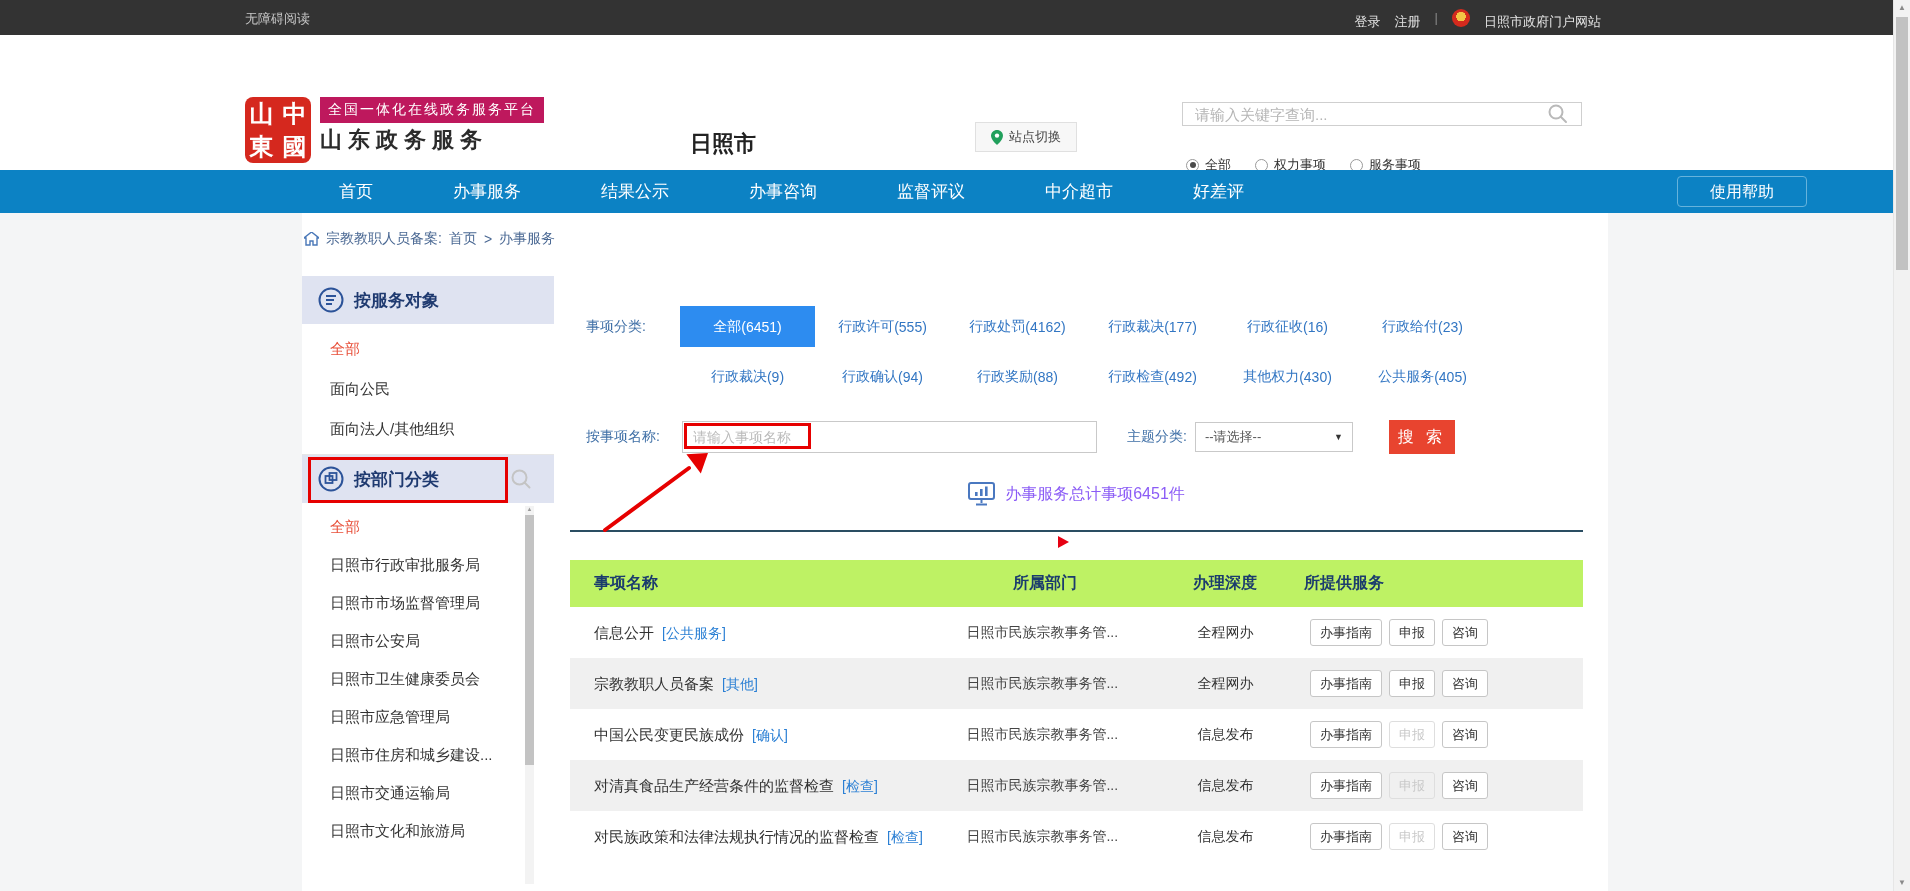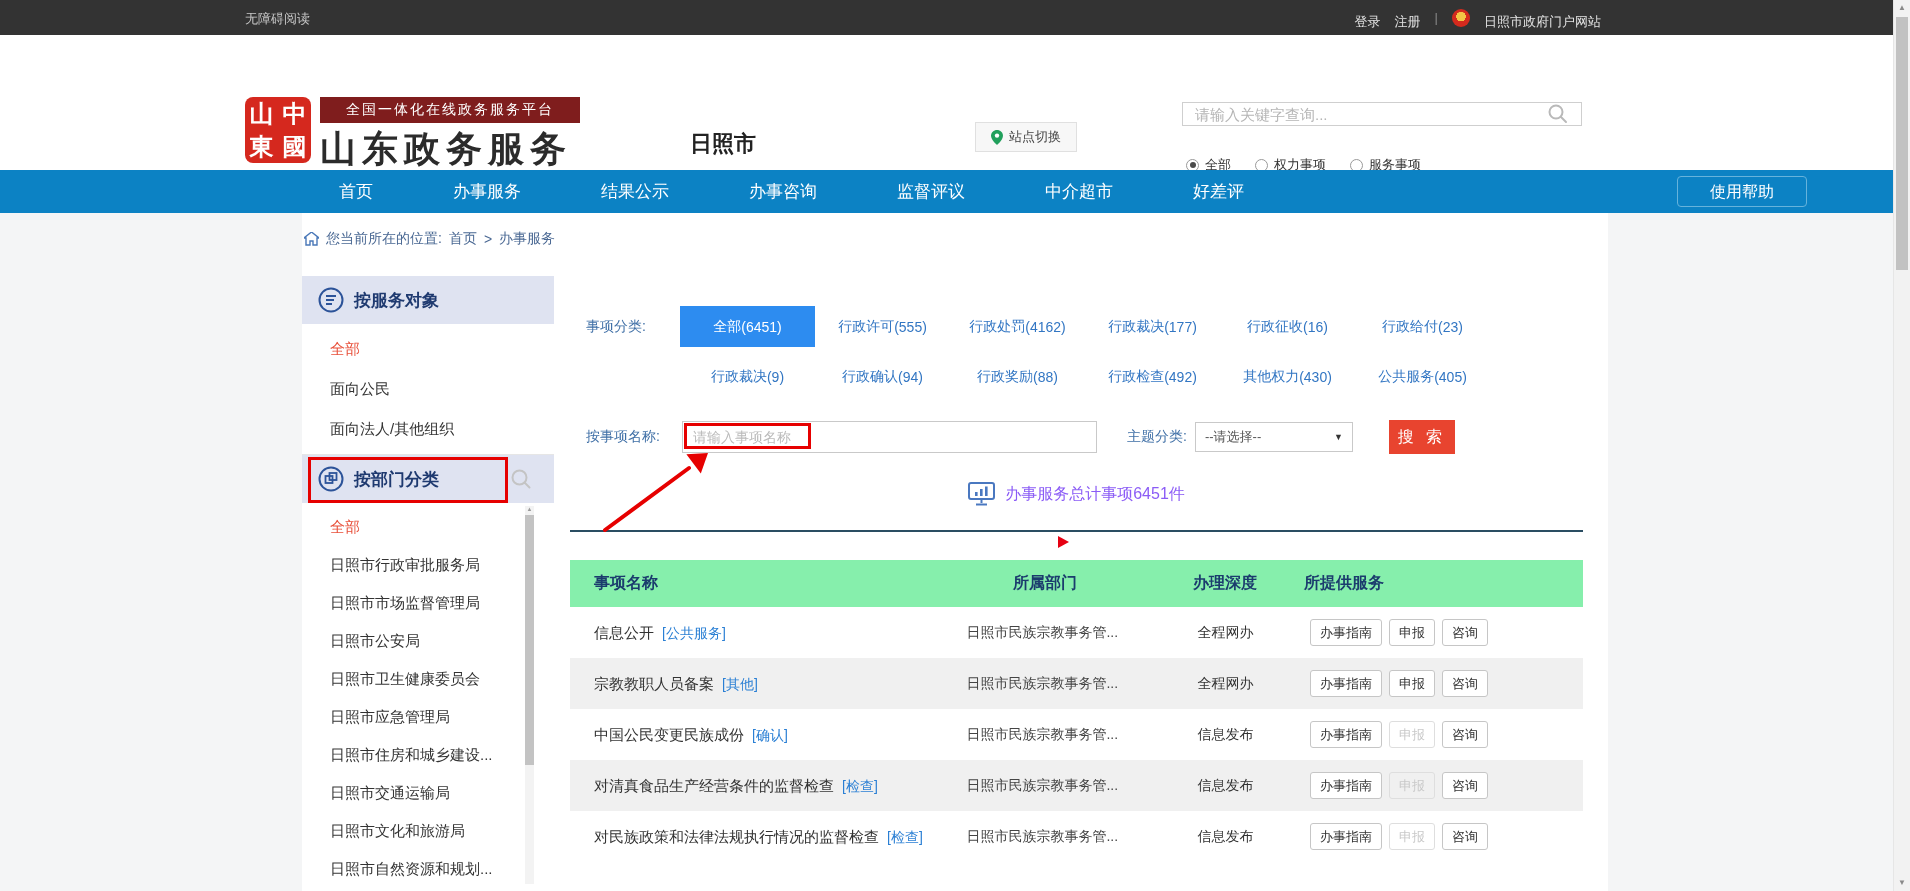--- a/index.html
+++ b/index.html
@@ -20,22 +20,22 @@
   .tb-right{position:absolute;right:292px;top:0;height:35px;display:flex;align-items:center;gap:14px;color:#e3e3e3;}
   .tb-right .lnk{cursor:pointer;margin-top:8px;}
   .tb-sep{color:#888;}
   .emblem{width:18px;height:18px;border-radius:50%;background:radial-gradient(circle at 50% 42%, #f3c545 0 34%, #d42a1d 35% 100%);display:inline-block;}
 
   
   .header{height:135px;background:#fff;position:relative;}
   .logo{position:absolute;left:245px;top:62px;display:flex;gap:9px;}
   .seal{width:66px;height:66px;background:#d5281e;border-radius:8px;display:grid;grid-template-columns:1fr 1fr;grid-template-rows:1fr 1fr;color:#fff;font-family:"Liberation Serif",serif;font-size:24px;font-weight:bold;}
   .seal span{display:flex;align-items:center;justify-content:center;}
-  .logo-text .badge{display:inline-block;background:#7f1d1d;color:#fff;font-size:14px;padding:4px 26px;letter-spacing:2px;font-family:Liberation Serif, serif;}
-  .logo-text .brand{font-size:36px;font-weight:bold;color:#2b2b2b;letter-spacing:6px;margin-top:2px;}
+  .logo-text .badge{display:inline-block;background:#be185d;color:#fff;font-size:14px;padding:4px 8px;letter-spacing:2px;font-family:Liberation Serif, serif;}
+  .logo-text .brand{font-size:22px;font-weight:bold;color:#2b2b2b;letter-spacing:6px;margin-top:2px;}
   .city{position:absolute;left:690px;top:94px;font-size:22px;font-weight:bold;color:#222;}
   .site-switch{position:absolute;left:975px;top:87px;width:102px;height:30px;background:#f7f7f7;border:1px solid #e0e0e0;display:flex;align-items:center;justify-content:center;gap:6px;font-size:13px;color:#444;cursor:pointer;}
   .search-box{position:absolute;left:1182px;top:67px;width:400px;height:24px;border:1px solid #cfcfcf;background:#fff;display:flex;align-items:center;padding:0 12px;}
   .search-box input{flex:1;border:none;outline:none;font-size:15px;color:#333;background:transparent;}
   .search-box input::placeholder{color:#b5b5b5;}
   .radio-row{position:absolute;left:1186px;top:121px;display:flex;gap:24px;align-items:center;font-size:13px;color:#333;}
   .radio{display:flex;align-items:center;cursor:pointer;}
   .rdot{width:13px;height:13px;border:1px solid #9a9a9a;border-radius:50%;margin-right:6px;display:flex;align-items:center;justify-content:center;background:#fff;}
   .radio.checked .rdot::after{content:"";width:6px;height:6px;border-radius:50%;background:#4a4a4a;}
 
@@ -85,21 +85,21 @@
   .topic-label{margin-left:30px;color:#3f6fa6;}
   .select{margin-left:8px;width:158px;height:30px;border:1px solid #c9c9c9;display:flex;align-items:center;justify-content:space-between;padding:0 9px;font-size:13px;color:#555;cursor:pointer;background:#fff;}
   .select .caret{font-size:9px;color:#333;}
   .search-btn{margin-left:36px;width:66px;height:34px;background:#e8442f;color:#fff;font-size:16px;display:flex;align-items:center;justify-content:center;letter-spacing:4px;cursor:pointer;border:none;}
 
   .stats-row{position:absolute;left:0;top:214px;width:100%;display:flex;justify-content:center;align-items:center;gap:10px;font-size:16px;color:#8b5cf6;}
   .hdivider{position:absolute;left:0;top:262px;width:100%;height:2px;background:#2a4d62;}
   .red-caret{position:absolute;left:488px;top:268px;width:0;height:0;border-left:11px solid #e60012;border-top:6px solid transparent;border-bottom:6px solid transparent;}
 
   .table{position:absolute;left:0;top:292px;width:1013px;}
-  .thead{display:flex;align-items:center;background:#86efac;height:47px;font-size:16px;font-weight:bold;color:#1b3c6d;}
+  .thead{display:flex;align-items:center;background:#bef264;height:47px;font-size:16px;font-weight:bold;color:#1b3c6d;}
   .c1{width:360px;padding-left:24px;}
   .c2{width:230px;text-align:center;}
   .c3{width:130px;text-align:center;}
   .c4{width:293px;padding-left:14px;}
   .trow{display:flex;align-items:center;padding:12px 0;background:#fff;gap:7px;}
   .trow.alt{background:#f0f0f0;}
   .name-wrap{width:220px;line-height:26px;font-size:15px;color:#333;}
   .iname{cursor:pointer;}
   .tag{color:#2a7fd4;font-size:14px;margin-left:8px;cursor:pointer;white-space:nowrap;}
   .dept{font-size:14px;color:#444;}
@@ -185,21 +185,21 @@
       <div class="help-btn">使用帮助</div>
     </div>
 
     <div class="body-bg">
       <div class="container">
 
         <div class="breadcrumb">
           <svg width="15" height="14" viewBox="0 0 15 14">
             <path d="M7.5 0L0 6h2v7h4V9h3v4h4V6h2L7.5 0z" fill="none" stroke="#4a78b8" stroke-width="1.4"></path>
           </svg>
-          <span>您当前所在的位置:</span>
+          <span>宗教教职人员备案:</span>
           <span class="bc-link">首页</span>
           <span>&gt;</span>
           <span class="bc-link">办事服务</span>
         </div>
 
         <div class="sidebar">
           <div class="side-header">
             <svg width="26" height="26" viewBox="0 0 26 26">
               <circle cx="13" cy="13" r="11.5" fill="none" stroke="#2c5399" stroke-width="2"></circle>
               <line x1="8" y1="9" x2="18" y2="9" stroke="#2c5399" stroke-width="2"></line>
@@ -231,21 +231,20 @@
           <div class="dept-list">
             <div class="dept-item active">全部</div>
             <div class="dept-item">日照市行政审批服务局</div>
             <div class="dept-item">日照市市场监督管理局</div>
             <div class="dept-item">日照市公安局</div>
             <div class="dept-item">日照市卫生健康委员会</div>
             <div class="dept-item">日照市应急管理局</div>
             <div class="dept-item">日照市住房和城乡建设...</div>
             <div class="dept-item">日照市交通运输局</div>
             <div class="dept-item">日照市文化和旅游局</div>
-            <div class="dept-item">日照市自然资源和规划...</div>
             <div class="mini-scroll">
               <span class="cap">▲</span>
               <div class="mini-thumb"></div>
             </div>
           </div>
         </div>
 
         <div class="main">
 
           <div class="cat-block">

